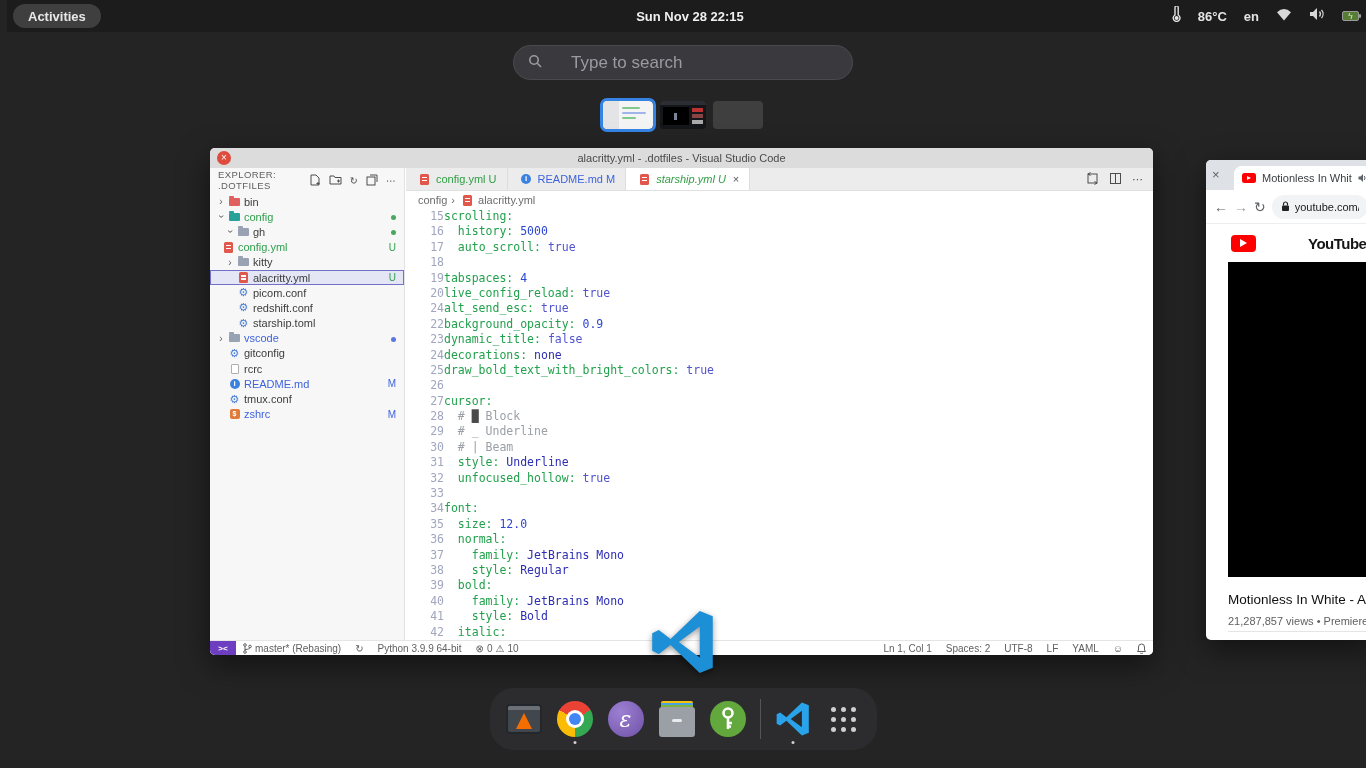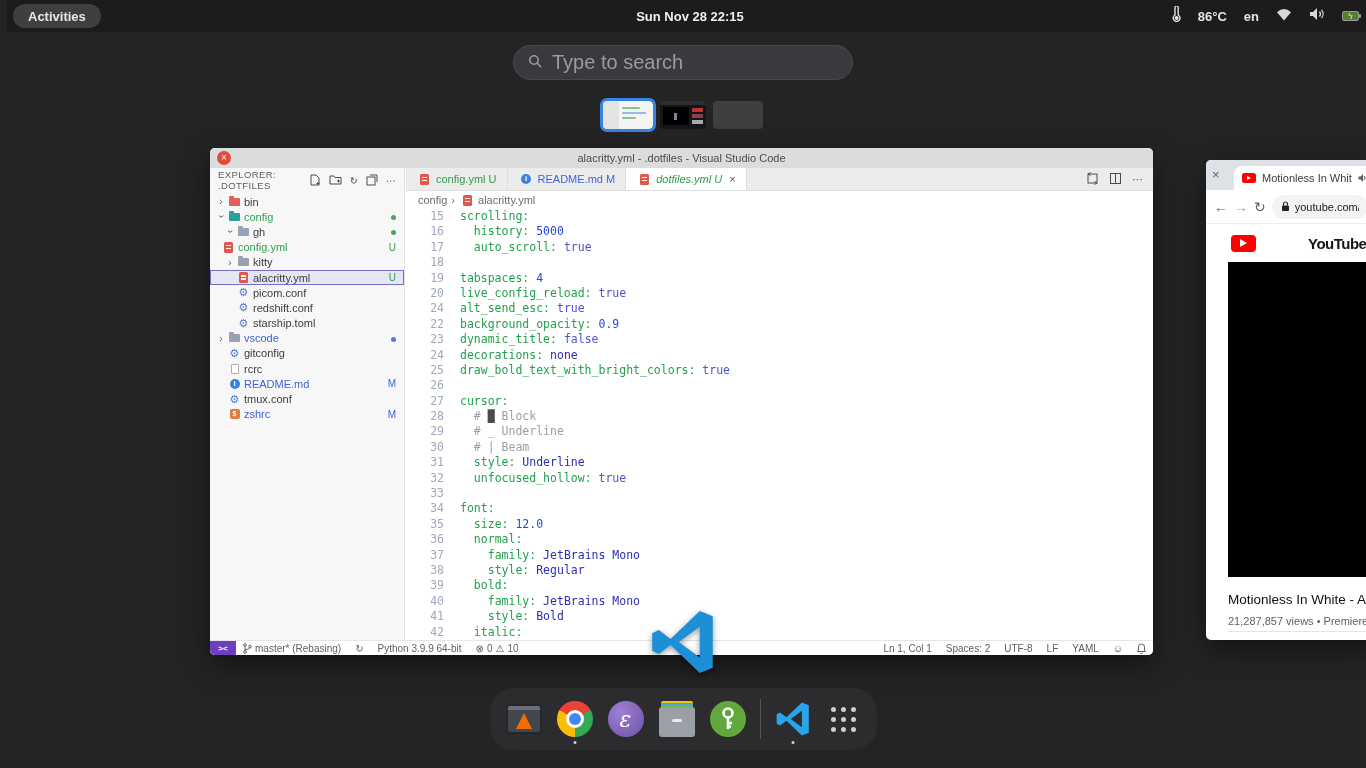--- a/index.html
+++ b/index.html
@@ -17,22 +17,22 @@
   #tb-right { position:absolute; right:14px; top:0; height:32px; display:flex; align-items:center; gap:17px; }
   #tb-right .txt { color:#e4e4e4; font-size:13px; font-weight:700; }
   .batt { width:17px; height:10px; border:1px solid #9a9a9a; border-radius:2px; background:#577d35;
           position:relative; display:flex; align-items:center; justify-content:center; }
   .batt::after { content:""; position:absolute; right:-3px; top:2px; width:2px; height:4px; background:#9a9a9a; border-radius:1px;}
   .batt span { color:#d8e8c8; font-size:9px; line-height:9px; }
 
   
   #search { position:absolute; left:513px; top:45px; width:340px; height:35px; border-radius:18px;
             background:#3a3a3e; border:1px solid #4a4a4e; display:flex; align-items:center; padding:0 14px; gap:10px; }
-  #search input { background:transparent; border:none; outline:none; color:#d0d0d0; font-size:20px; width:100%;
-                  font-family:"Liberation Sans", sans-serif; }
+  #search input { background:transparent; border:none; outline:none; color:#d0d0d0; font-size:17px; width:100%;
+                  font-family:"Liberation Sans", sans-serif;margin-left:19px; }
   #search input::placeholder { color:#9a9aa0; }
 
   
   #thumbs { position:absolute; left:0; right:0; top:101px; display:flex; justify-content:center; align-items:center; gap:7px; }
   .thumb { border-radius:4px; overflow:hidden; position:relative; cursor:pointer; }
   .thumb.active { outline:3px solid #3584e4; }
   .t1 { width:50px; height:28px; background:#f4f4f4; }
   .t1 .sb { position:absolute; left:0; top:0; width:16px; height:28px; background:#e4e4e6; }
   .t1 .l1,.t1 .l2,.t1 .l3 { position:absolute; left:19px; height:2px; border-radius:1px; }
   .t1 .l1 { top:6px; width:18px; background:#7fc98f; }
@@ -88,21 +88,21 @@
   .tab .tlabel { font-size:11px; }
   .tab .tlabel.green { color:#2f9e44; } .tab .tlabel.blue { color:#3e63dd; }
   .tab .tlabel.italic { font-style:italic; }
   .tab .tclose { color:#555; font-size:11px; margin-left:2px; }
   #tab-actions { margin-left:auto; display:flex; align-items:center; gap:10px; padding:0 10px; color:#4d4d4d; }
   #breadcrumb { height:18px; display:flex; align-items:center; gap:4px; padding:0 12px; color:#6d6d6d; font-size:11px; background:#fff; }
   #code { position:absolute; left:0; right:0; top:41px; bottom:0; overflow:hidden;
           font-family:"DejaVu Sans Mono", monospace; font-size:11.5px; }
   .cline { height:15.4px; display:flex; white-space:pre; }
   .cline .ln { width:38px; text-align:right; color:#a0a6bf; flex:none; }
-  .cline .lc { margin-left:16px; }
+  .cline .lc { }
   .tk-k { color:#22a14c; } .tk-v { color:#2d2db5; } .tk-b { color:#5053ce; }
   .tk-n { color:#2c46d6; } .tk-c { color:#9aa0a6; } .tk-cb { color:#4a4a4a; } .tk-w { color:#333; }
 
   #vs-status { position:absolute; left:0; right:0; bottom:0; height:15px; background:#fff; border-top:1px solid #e5e5e5;
                display:flex; align-items:center; font-size:10px; color:#5f5f5f; }
   #remote-btn { width:26px; height:15px; background:#6d3fc0; color:#fff; font-size:8px; font-weight:700;
                 display:flex; align-items:center; justify-content:center; cursor:pointer; }
   .st-item { display:flex; align-items:center; gap:3px; padding:0 7px; cursor:pointer; }
   #st-right { margin-left:auto; display:flex; align-items:center; }
 
@@ -392,21 +392,21 @@
             <div class="tab">
               <span class="ic ic-info">
                 <i>i</i>
               </span>
               <span class="tlabel blue">README.md M</span>
             </div>
             <div class="tab active">
               <span class="ic ic-yaml">
                 <i></i>
               </span>
-              <span class="tlabel green italic">dotfiles.yml U</span>
+              <span class="tlabel green italic">starship.yml U</span>
               <span class="tclose">×</span>
             </div>
           </span>
         <span id="tab-actions">
           <span><svg width="13" height="13" viewBox="0 0 13 13">
                 <rect x="2" y="2" width="9" height="9" fill="none" stroke="#4d4d4d"></rect>
                 <path d="M4.5 0.5 2 2l2.5 1.5M8.5 12.5 11 11 8.5 9.5" fill="none" stroke="#4d4d4d"></path>
               </svg></span>
           <span><svg width="13" height="13" viewBox="0 0 13 13">
                 <rect x="1.5" y="1.5" width="10" height="10" fill="none" stroke="#4d4d4d"></rect>

